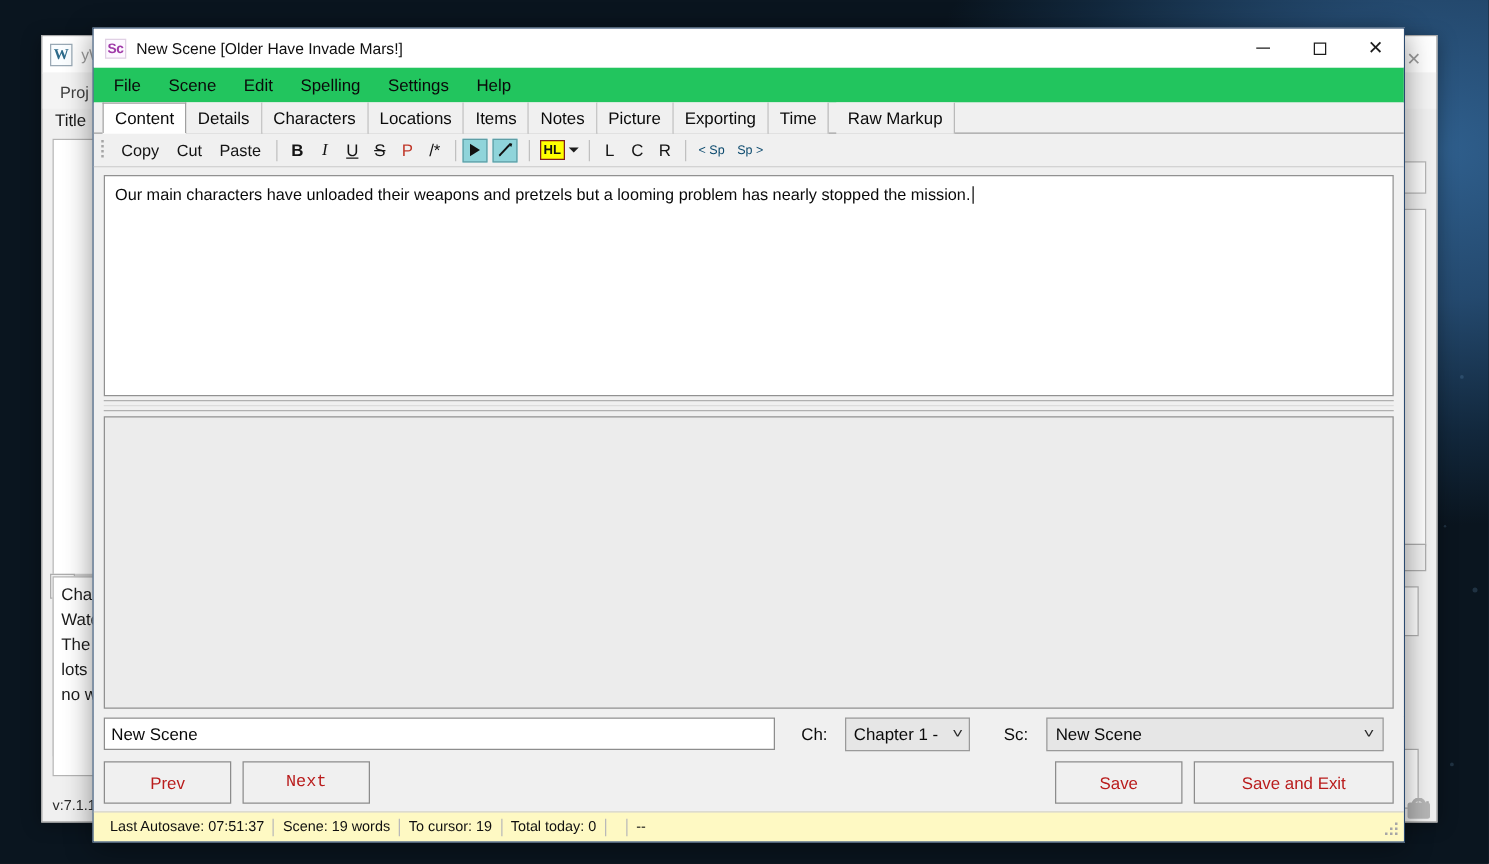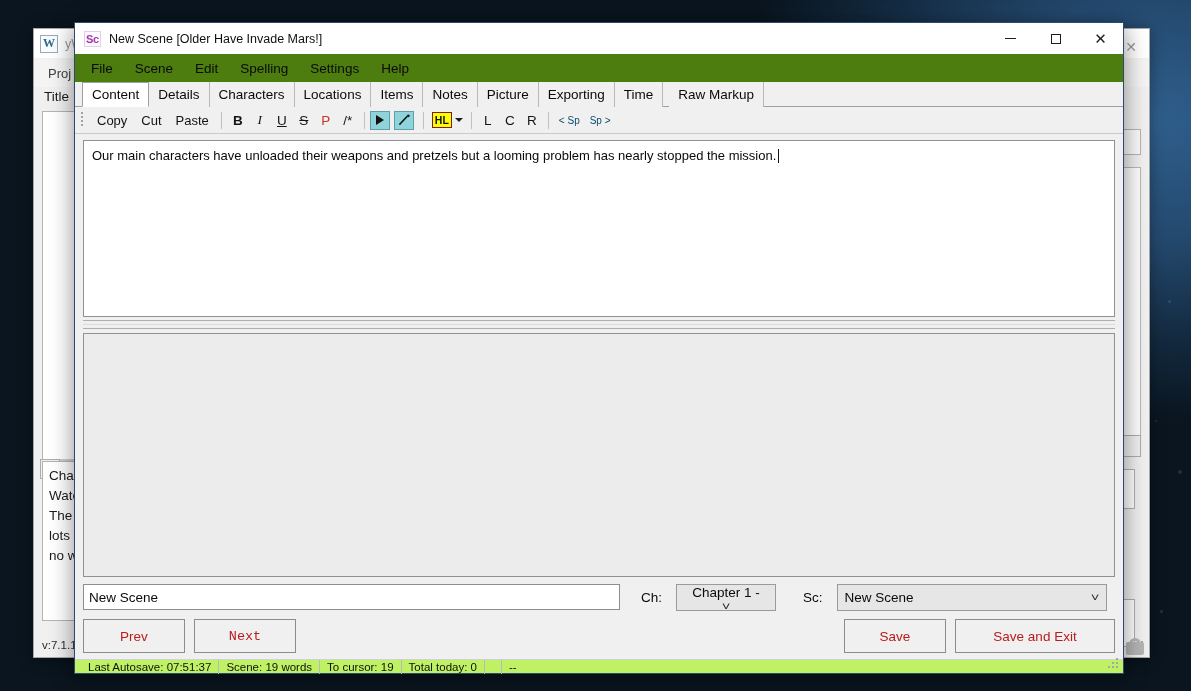--- a/index.html
+++ b/index.html
@@ -201,21 +201,21 @@
   }
   .glyph-min { width: 11px; height: 1px; background: #1c1c1c; }
   .glyph-max { width: 10px; height: 10px; border: 1px solid #1c1c1c; }
   .glyph-close { font-size: 15px; line-height: 1; }
 
   
   #fg-menubar {
     height: 28px; flex: none;
     display: flex; align-items: center;
     padding-left: 5px;
-    background: #4d7c0f;
+    background: #22c55e;
   }
   .menu-item {
     padding: 4px 11px; font-size: 13.5px; color: #0a0a0a;
   }
 
   
   #fg-tabstrip {
     flex: none; display: flex; align-items: flex-start;
     height: 25px; padding-left: 7px;
     background: #f0f0f0;
@@ -358,21 +358,20 @@
     font-size: 13.5px; color: #0a0a0a;
   }
   #ch-label { margin-left: 21px; }
   #ch-select {
     margin-left: 14px;
     width: 100px; height: 27px;
     background: #e6e6e6; border: 1px solid #9a9a9a;
     display: flex; align-items: center; padding: 0 6px;
     font-size: 13.5px; color: #0a0a0a;
     justify-content: space-between;
-    flex-direction: column;
   }
   #sc-label { margin-left: 27px; }
   #sc-select {
     margin-left: 14px;
     width: 270px; height: 27px;
     background: #e6e6e6; border: 1px solid #9a9a9a;
     display: flex; align-items: center; padding: 0 7px;
     font-size: 13.5px; color: #0a0a0a;
     justify-content: space-between;
   }
@@ -388,23 +387,23 @@
     display: flex; align-items: center; justify-content: center;
     height: 34px;
   }
   #btn-prev { width: 102px; }
   #btn-next { width: 102px; margin-left: 9px; font-family: Liberation Mono, monospace; }
   #btn-save { width: 102px; margin-left: auto; }
   #btn-save-exit { width: 160px; margin-left: 9px; }
 
   
   #fg-status {
-    flex: none; height: 14px;
+    flex: none; height: 24px;
     display: flex; align-items: center;
-    background: #bef264;
+    background: #fef9c3;
     border-top: 1px solid #d2d2d2;
     padding-left: 6px;
     position: relative;
   }
   .status-cell {
     font-size: 11.5px; color: #101010;
     padding: 0 7px;
     border-right: 1px solid #b9b9b9;
     line-height: 14px;
   }

